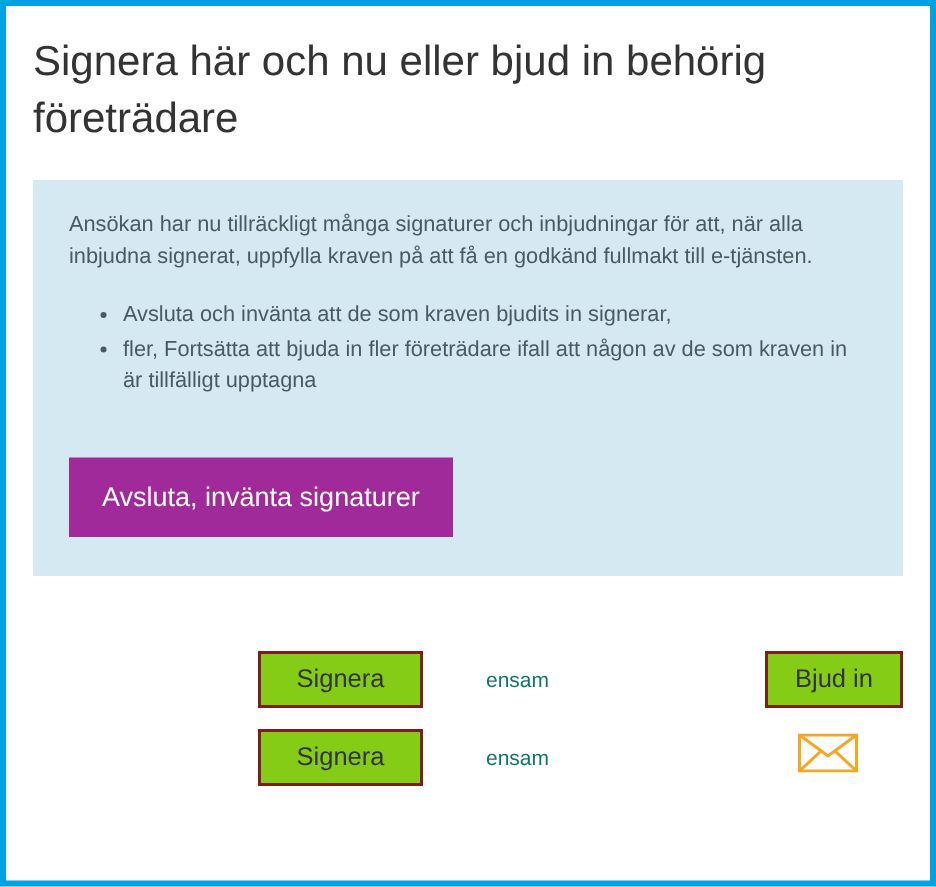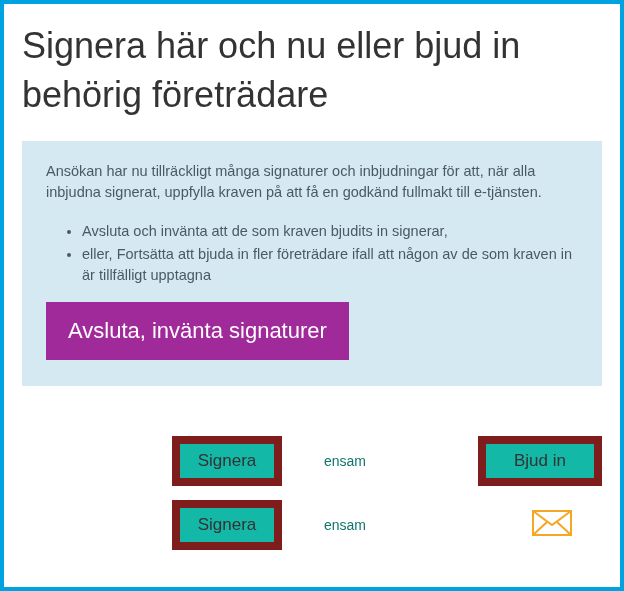--- a/index.html
+++ b/index.html
@@ -5,21 +5,21 @@
     * { box-sizing: border-box; margin: 0; padding: 0; }
     body {
       font-family: "Segoe UI", Arial, sans-serif;
       background: #fff;
       width: 624px;
       height: 591px;
       border: 4px solid #00a3e0;
       padding: 18px 18px 0 18px;
     }
     .page-title {
-      font-size: 36px;
+      font-size: 28px;
       font-weight: 400;
       color: #333;
       margin-bottom: 22px;
       line-height: 1.35;
     }
     .info-box {
       background: #d4e9f1;
       padding: 20px 24px 26px 24px;
     }
     .info-para {
@@ -40,75 +40,75 @@
       font-size: 14.5px;
       line-height: 1.45;
     }
     .bullet-list li { margin-bottom: 2px; }
     .em { }
     .primary-btn {
       display: inline-block;
       background: #a12a9a;
       color: #fff;
       border: none;
-      font-size: 22px;
+      font-size: 18px;
       padding: 16px 22px;
-      margin-top: 14px;
+      margin-top: 38px;
       cursor: pointer;
       font-family: inherit;
     }
     .lower {
       margin-top: 50px;
       padding-left: 150px;
     }
     .col-header {
       font-size: 15px;
       color: #333;
       font-weight: 600;
       margin-left: 152px;
       margin-bottom: 18px;
     }
     .row {
       display: flex;
       align-items: center;
       margin-bottom: 14px;
     }
     .box-btn {
-      border: 8px solid #7f1d1d;
-      background: #14b8a6;
+      border: 2px solid #7f1d1d;
+      background: #84cc16;
       font-size: 17px;
       color: #333;
       padding: 7px 0;
       width: 110px;
       text-align: center;
       cursor: pointer;
       font-family: inherit;
     }
     .sign-btn { margin-right: 42px; }
     .status {
       color: #0f766e;
       font-size: 14px;
       flex: 1;
     }
-    .invite-btn { width: 124px; margin-left: auto; }
+    .invite-btn { width: 92px; margin-left: auto; }
     .mail-icon { margin-left: auto; margin-right: 30px; }
   </style>
 </head>
 <body>
 
 <h1 class="page-title">Signera här och nu eller bjud in behörig företrädare</h1>
 
 <div class="info-box">
   <p class="info-para">Ansökan har nu tillräckligt många signaturer och inbjudningar för att, när alla inbjudna signerat, uppfylla kraven på att få en godkänd fullmakt till e-tjänsten.</p>
   <ul class="bullet-list">
     <li>
       <span class="em">Avsluta</span><span> och invänta att de som kraven bjudits in signerar,</span>
     </li>
     <li>
-      <span>eller, </span><span class="em">Fortsätta</span><span> att bjuda in fler företrädare ifall att någon av de som kraven in är tillfälligt upptagna</span>
+      <span>fler, </span><span class="em">Fortsätta</span><span> att bjuda in fler företrädare ifall att någon av de som kraven in är tillfälligt upptagna</span>
     </li>
   </ul>
   <button class="primary-btn">Avsluta, invänta signaturer</button>
 </div>
 
 <div class="lower">
 
   <div class="row">
     <button class="box-btn sign-btn">Signera</button>
     <span class="status">ensam</span>

